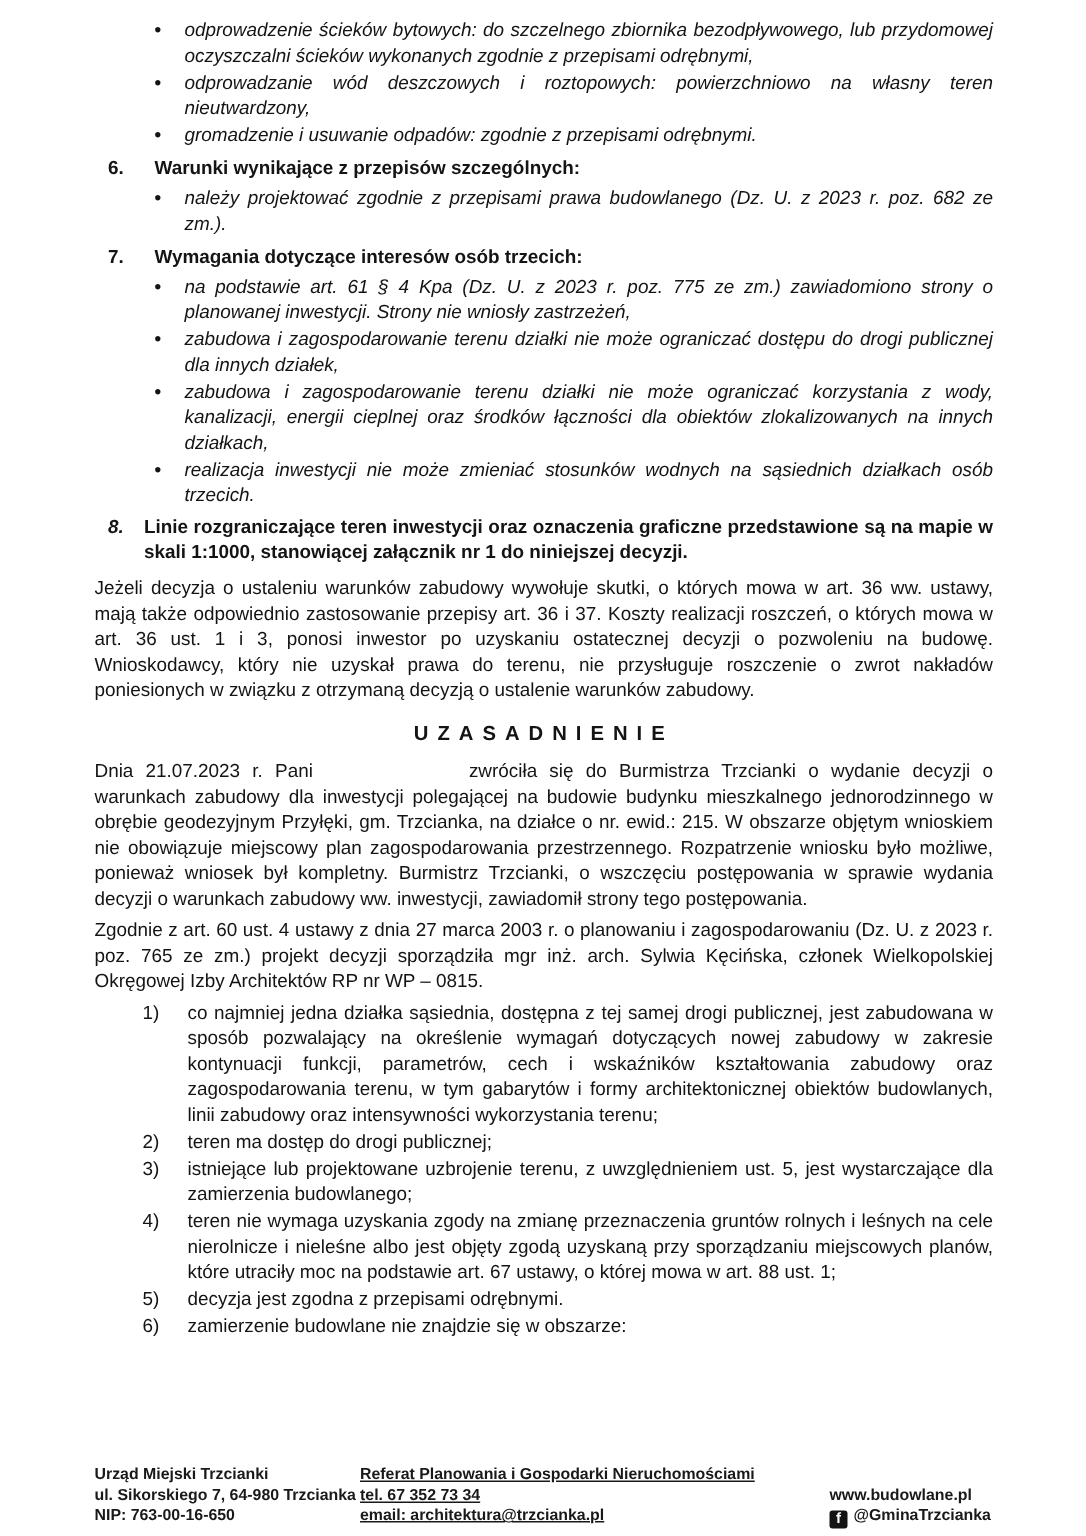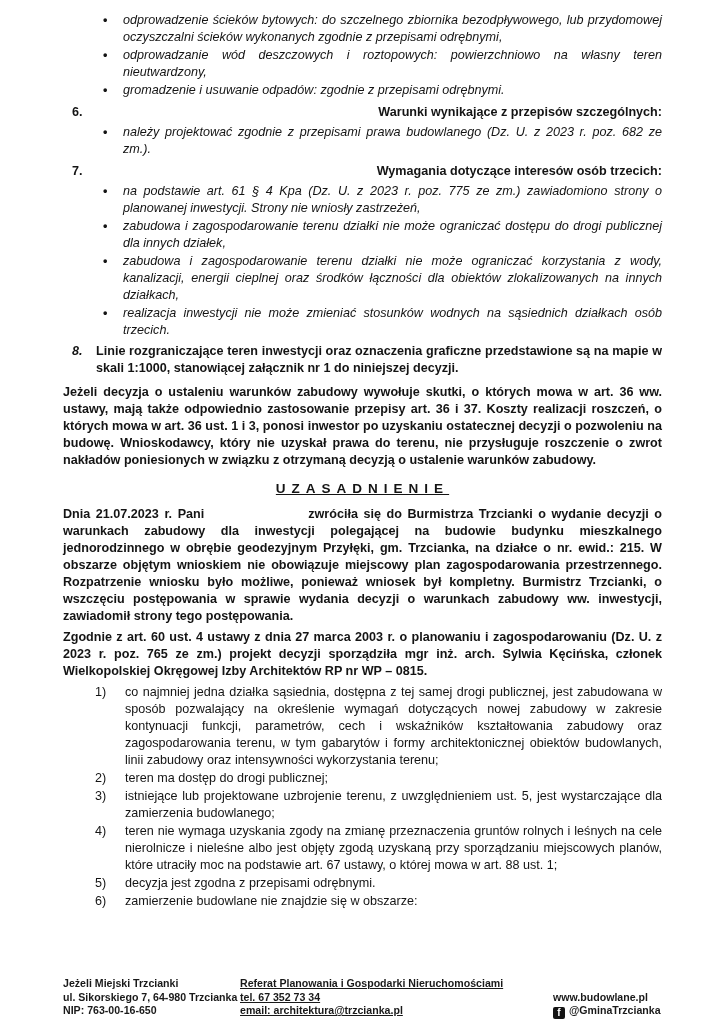--- a/index.html
+++ b/index.html
@@ -28,35 +28,34 @@
 
   ul.blist { list-style: none; margin: 0 0 4px 0; padding: 0; }
   ul.blist li { position: relative; padding-left: 60px; margin: 0 0 1px 0; }
   ul.blist li .blt {
     position: absolute; left: 40px; top: 0;
     font-style: normal; font-weight: bold;
   }
 
   .sec-row { display: flex; margin: 5px 0 3px 0; }
   .sec-num { flex: none; width: 40px; box-sizing: border-box; padding-left: 9px; font-weight: bold; }
-  .sec-head { flex: 1; font-weight: bold; text-align: right; }
+  .sec-head { flex: 1; font-weight: bold; text-align: left; }
 
   .sec8 { display: flex; margin: 3px 0 7px 0; }
   .sec8 .sec-num { font-style: italic; width: 33px; }
   .sec8 .sec-text { flex: 1; font-weight: bold; }
 
-  .par { margin: 0 0 4px 0; font-weight: bold; }
+  .par { margin: 0 0 4px 0; }
 
   .uz-head {
     margin: 11px 0 9px 0;
     text-align: center;
     font-weight: bold;
     font-size: 13.5px;
     letter-spacing: 6px;
-    text-decoration: underline;
   }
 
   .gap-redacted { display: inline-block; width: 104px; }
 
   ol.conds { list-style: none; margin: 0; padding: 0; }
   ol.conds li { display: flex; margin: 0 0 1px 0; }
   ol.conds .cnum { flex: none; width: 62px; box-sizing: border-box; padding-left: 32px; }
   ol.conds .ctext { flex: 1; }
 
   .footer {
@@ -181,21 +180,21 @@
       <li>
         <span class="cnum">6)</span>
         <span class="ctext">zamierzenie budowlane nie znajdzie się w obszarze:</span>
       </li>
     </ol>
 
   </div>
 
   <div class="footer">
     <div class="f-col1">
-      <div class="f-line">Jeżeli Miejski Trzcianki</div>
+      <div class="f-line">Urząd Miejski Trzcianki</div>
       <div class="f-line">ul. Sikorskiego 7, 64-980 Trzcianka</div>
       <div class="f-line">NIP: 763-00-16-650</div>
     </div>
     <div class="f-col2">
       <div class="f-line">Referat Planowania i Gospodarki Nieruchomościami</div>
       <div class="f-line">tel. 67 352 73 34</div>
       <div class="f-line">email: architektura@trzcianka.pl</div>
     </div>
     <div class="f-col3">
       <div class="f-line">www.budowlane.pl</div>

